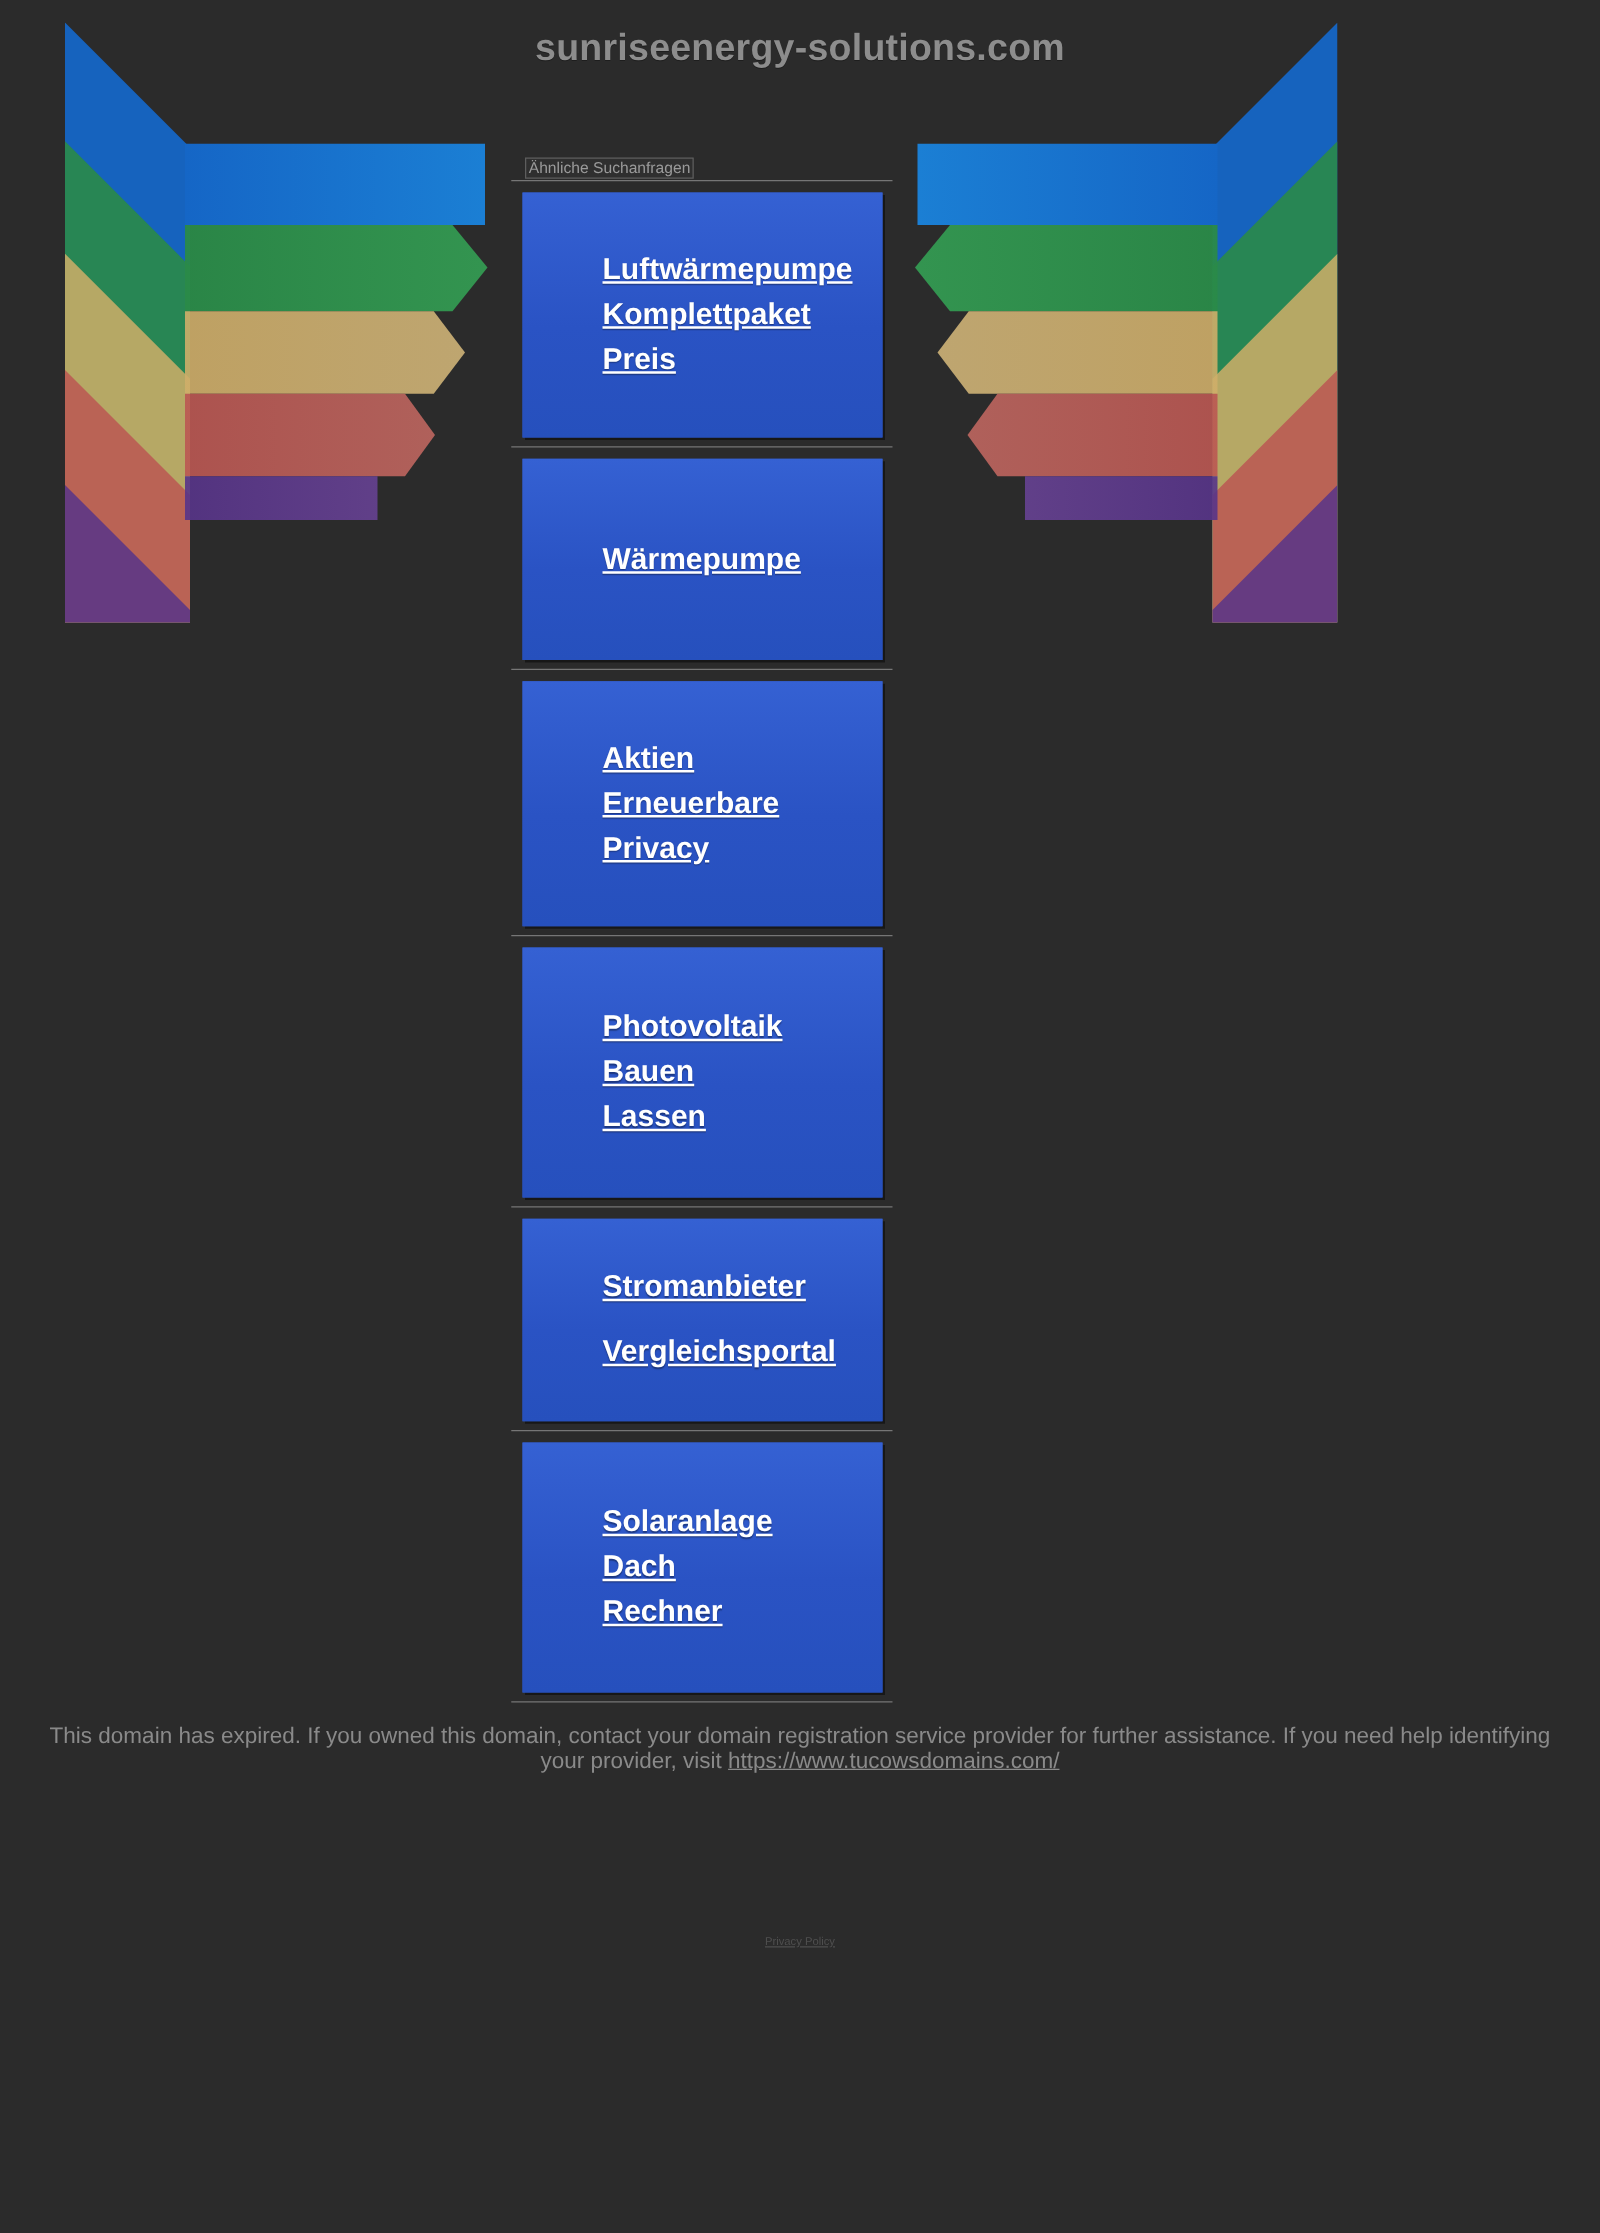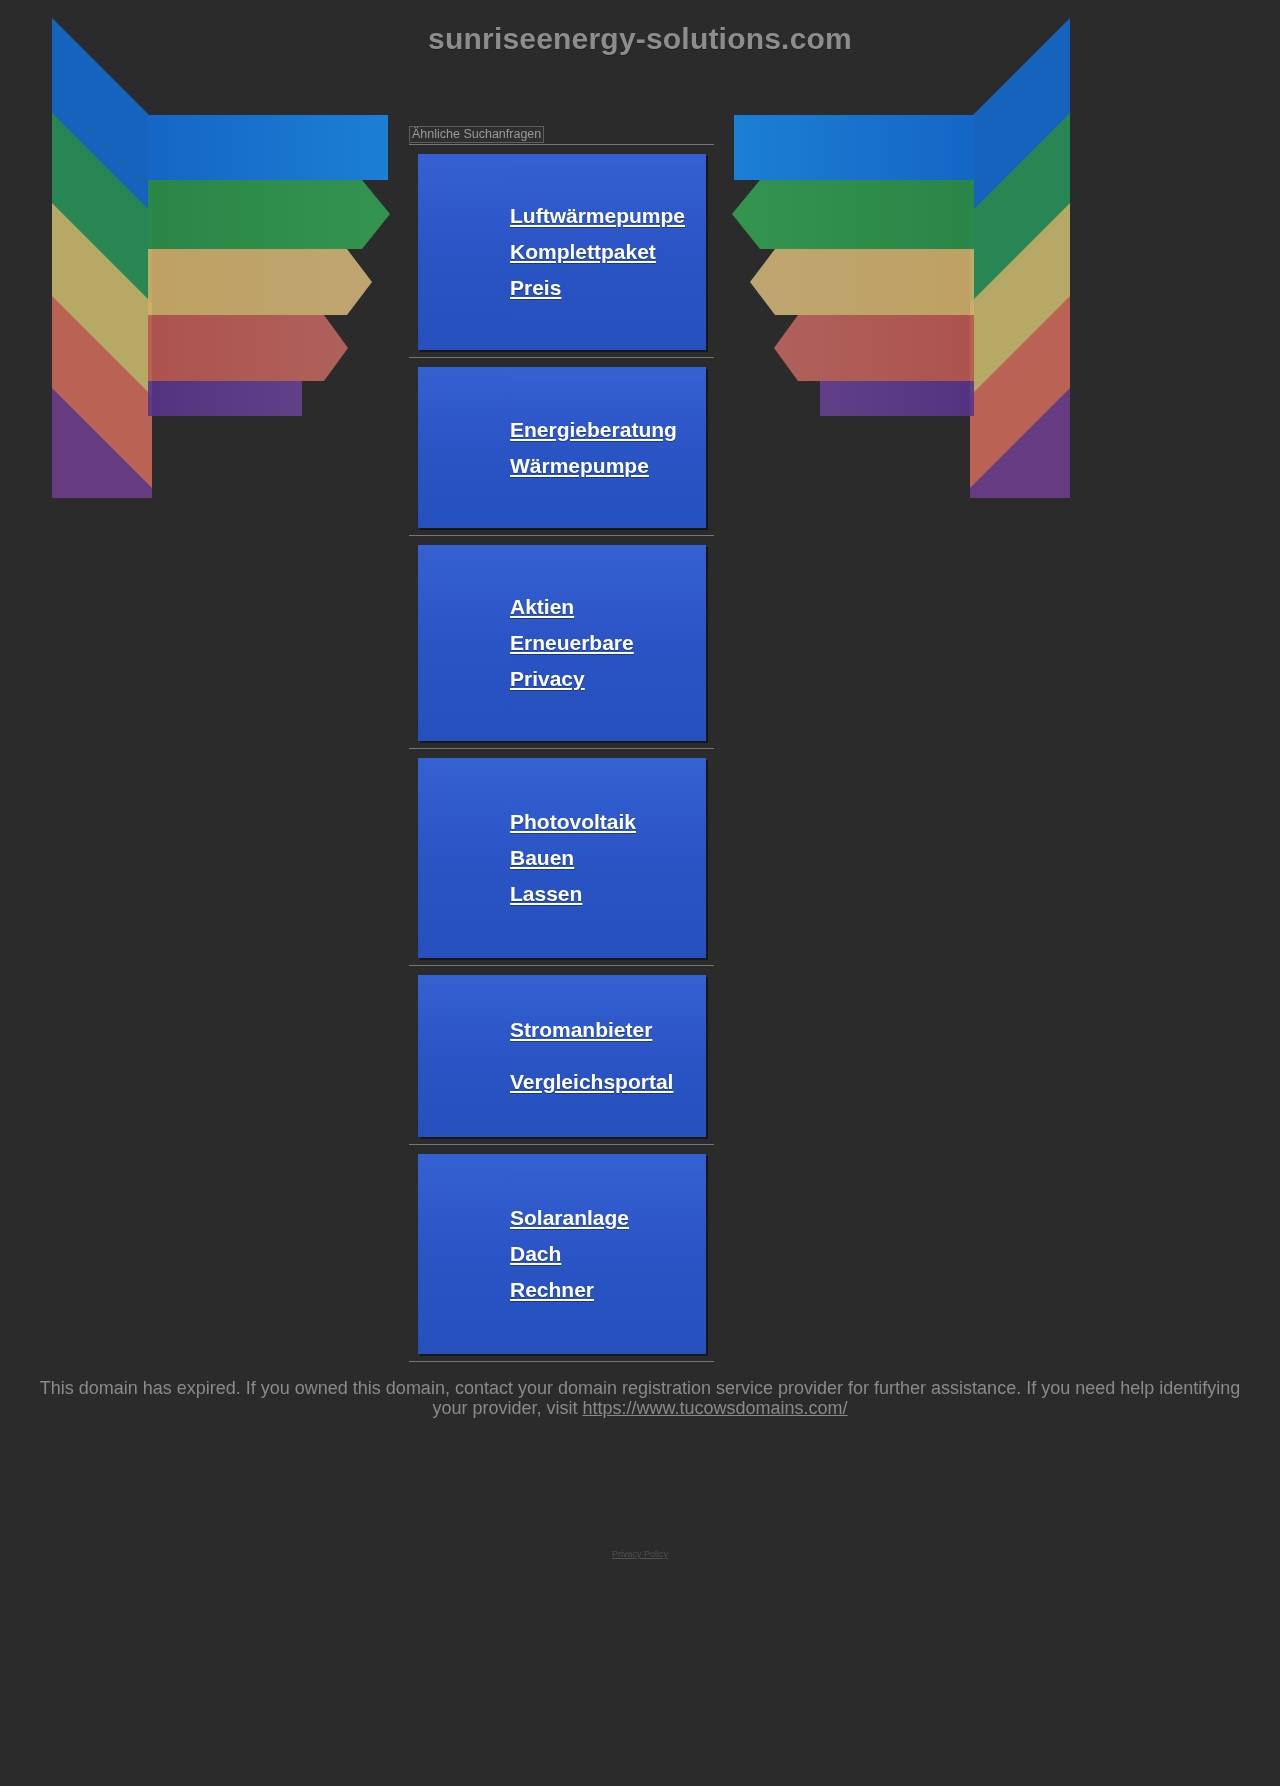--- a/index.html
+++ b/index.html
@@ -48,21 +48,21 @@
     width: 305px;
   }
 
   .similar-label-row {
     position: relative;
     height: 19px;
     border-bottom: 1px solid #767676;
   }
   .similar-label {
     position: absolute;
-    left: 0; top: 0;
+    left: 11px; top: 0;
     font-size: 12.5px;
     color: #9a9a9a;
     background: #2f2f2f;
     border: 1px solid #5e5e5e;
     padding: 0 2px;
     line-height: 15px;
     white-space: nowrap;
   }
 
   .card-wrap {
@@ -83,27 +83,27 @@
   .card-h196 { height: 196px; }
   .card-h161 { height: 161px; }
   .card-h196b { height: 196px; }
   .card-h200 { height: 200px; }
   .card-h162 { height: 162px; gap: 16px; }
   .card-h200b { height: 200px; }
 
   .card-link {
     display: block;
     color: #ffffff;
-    font-size: 21px;
+    font-size: 24px;
     font-weight: bold;
     line-height: 36px;
     text-decoration: underline;
     text-underline-offset: 2px;
     white-space: nowrap;
-    padding-left: 92px;
+    padding-left: 64px;
     text-shadow: 0 1px 1px rgba(0,0,0,.35);
     cursor: pointer;
   }
 
   
   .footer-note {
     position: absolute;
     left: 0; top: 1378px;
     width: 1280px;
     text-align: center;
@@ -220,21 +220,20 @@
     <div class="card-wrap">
       <div class="card card-h196">
         <a class="card-link">Luftwärmepumpe</a>
         <a class="card-link">Komplettpaket</a>
         <a class="card-link">Preis</a>
       </div>
     </div>
 
     <div class="card-wrap">
       <div class="card card-h161">
-        <a class="card-link">Energieberatung</a>
         <a class="card-link">Wärmepumpe</a>
       </div>
     </div>
 
     <div class="card-wrap">
       <div class="card card-h196b">
         <a class="card-link">Aktien</a>
         <a class="card-link">Erneuerbare</a>
         <a class="card-link">Privacy</a>
       </div>

